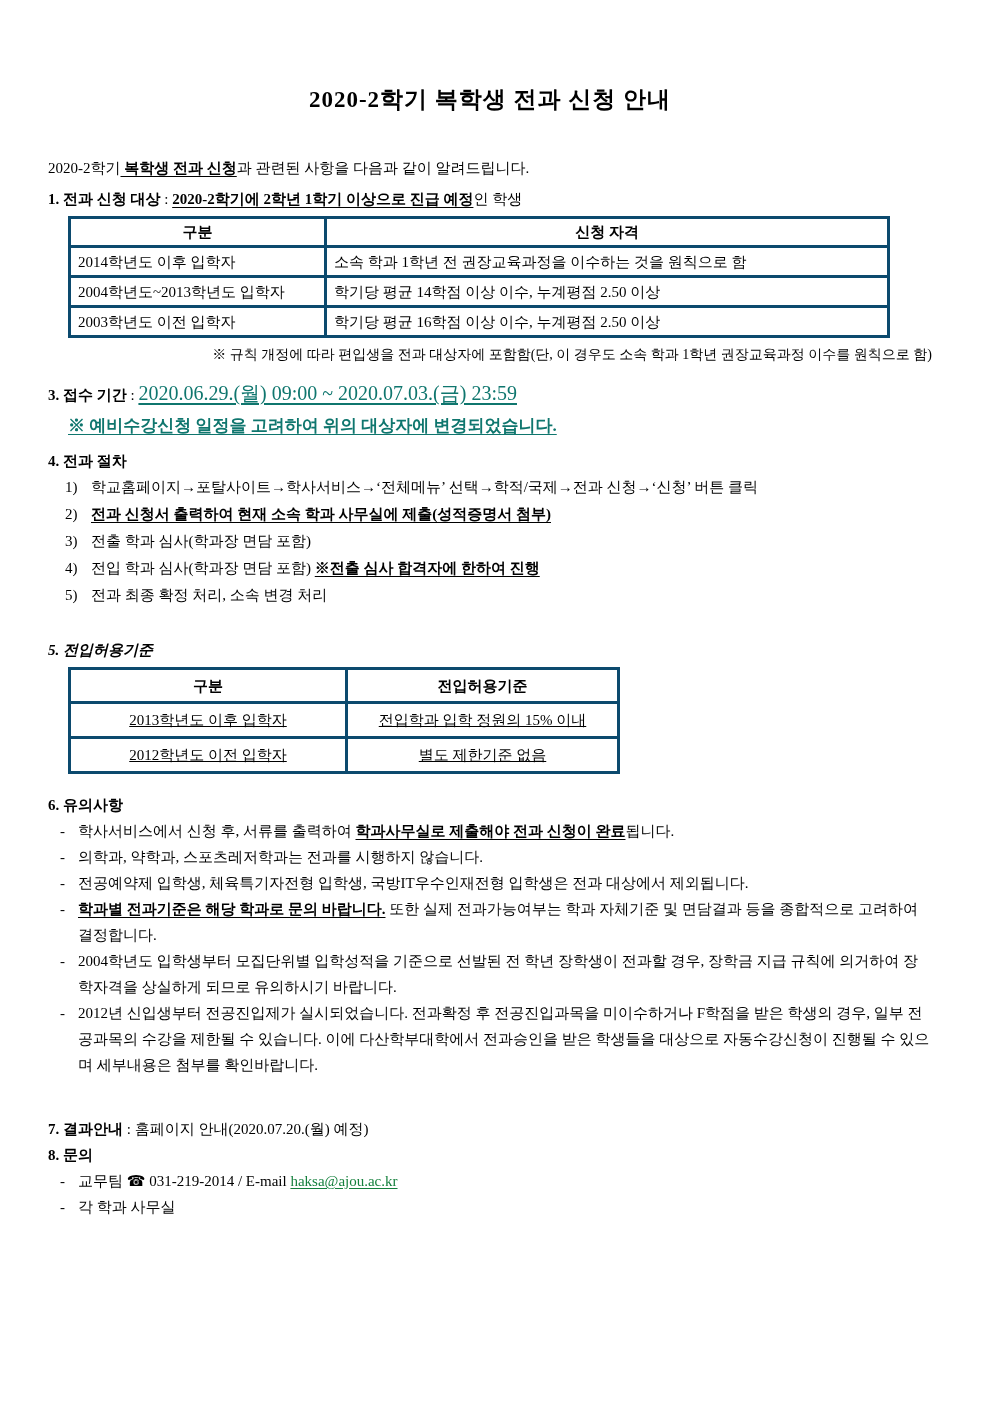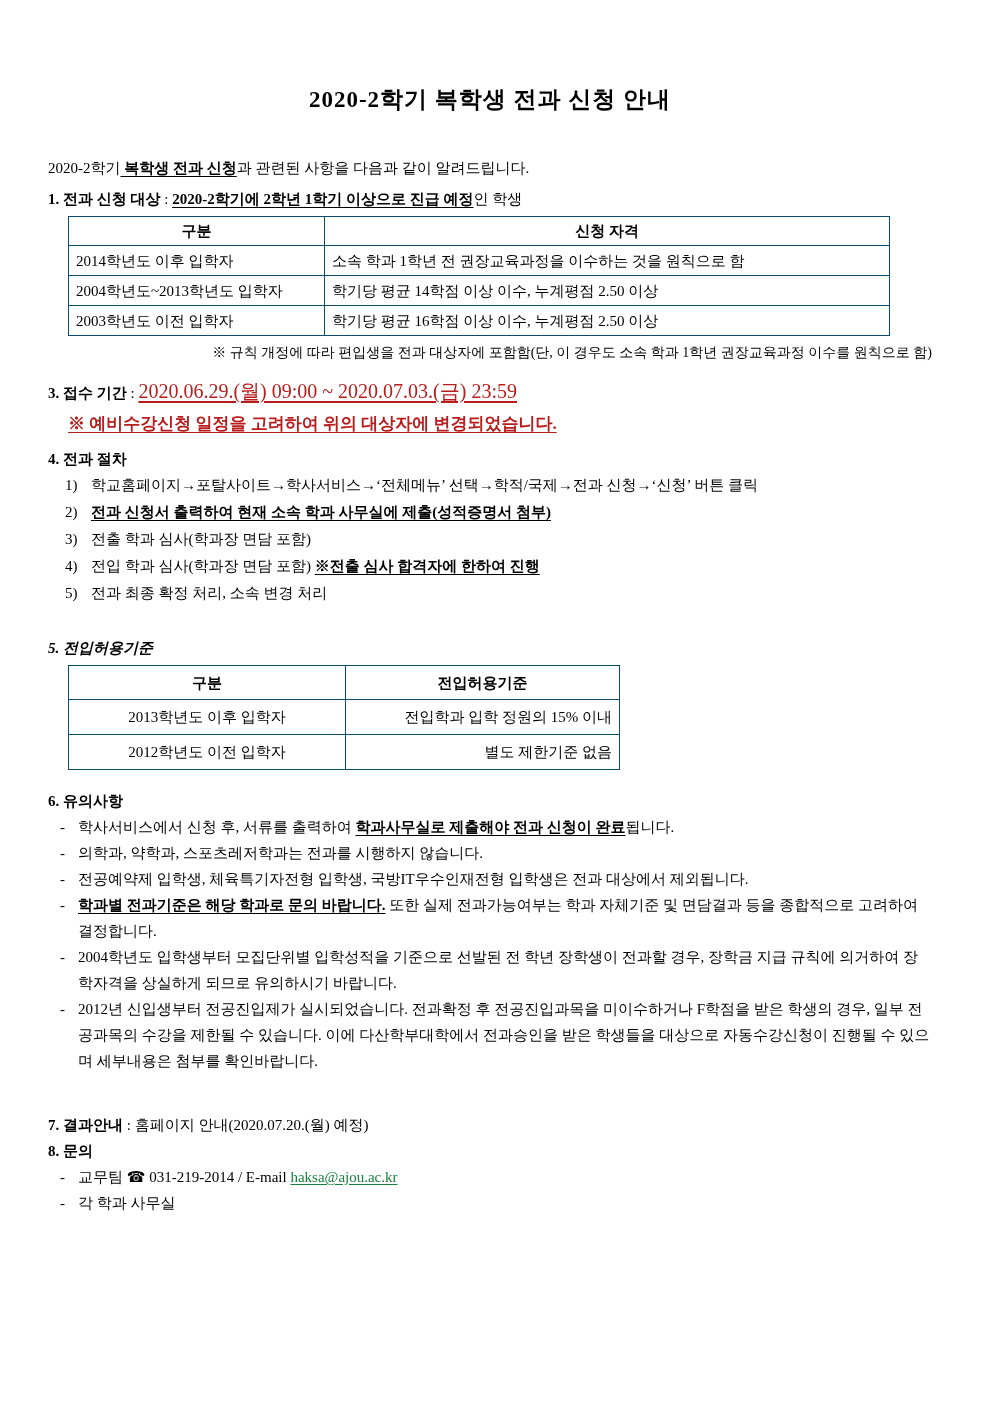--- a/index.html
+++ b/index.html
@@ -19,35 +19,35 @@
   .line { line-height:26px; }
   .u  { text-decoration:underline; text-underline-offset:3px; }
   .bu { font-weight:bold; text-decoration:underline; text-underline-offset:3px; }
   .sec { font-weight:bold; }
   .sec .plain { font-weight:normal; }
 
   .item1 { margin-top:5px; }
   .sec2  { margin-top:32px; }
 
   table { border-collapse:collapse; margin-left:20px; }
-  table td, table th { border:1px solid #0c4a6e; font-size:15px; font-weight:normal; }
+  table td, table th { border:3px solid #0c4a6e; font-size:15px; font-weight:normal; }
   .t1 { margin-top:4px; width:822px; }
   .t1 th { height:29px; text-align:center; font-weight:bold; }
   .t1 td { height:30px; padding:0 7px; text-align:left; }
   .t1 .c1 { width:256px; }
   .t2 { margin-top:4px; width:552px; }
   .t2 th { height:34px; text-align:center; font-weight:bold; }
-  .t2 td { height:35px; }
+  .t2 td { height:35px;text-decoration:underline; }
   .t2 .c1 { width:277px; text-align:center; }
-  .t2 .c2 { padding:0 7px; text-align:right; }
+  .t2 .c2 { padding:0 7px; text-align:center; }
 
   .footnote { margin-top:6px; margin-left:27px; font-size:14px; line-height:22px;text-align:right; }
 
   .sec3 { margin-top:12px; line-height:30px; }
-  .red  { color:#b91c1c; }
+  .red  { color:#0f766e; }
   .period { font-size:20px; }
   .rednotice { margin-top:4px; margin-left:20px; font-size:17px; line-height:24px; }
 
   .sec4 { margin-top:10px; }
   .steps { }
   .step { display:flex; margin-left:17px; line-height:27px; }
   .step .num { flex:none; width:26px; }
   .step .content { flex:1; }
 
   .sec5 { margin-top:28px;font-style:italic; }

